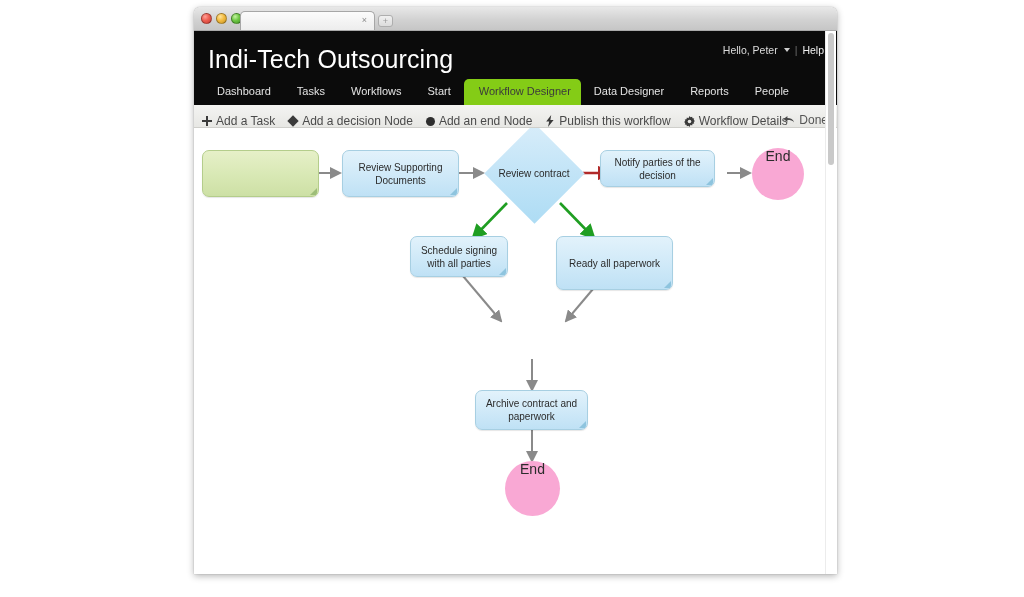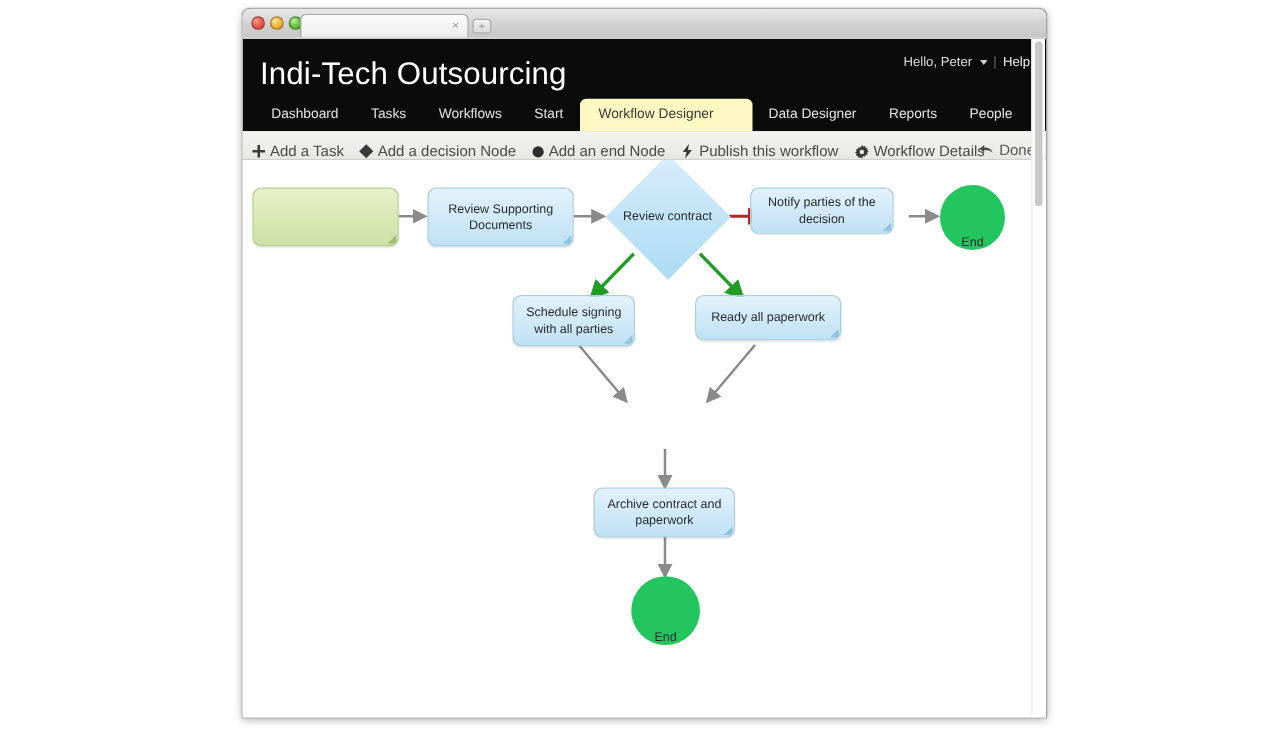--- a/index.html
+++ b/index.html
@@ -148,24 +148,24 @@
     height: 26px;
   }
   .nav-tab {
     font-size: 11px;
     color: #e3e3e3;
     padding: 6px 13px 7px 13px;
     line-height: 13px;
     white-space: nowrap;
   }
   .nav-tab.active {
-    background: #fef9c3;
+    background: #84cc16;
     color: #3b3b3b;
     border-radius: 5px 5px 0 0;
-    padding: 6px 31px 7px 15px;
+    padding: 6px 10px 7px 15px;
   }
 
   
   .toolbar {
     position: relative;
     height: 22px;
     background: linear-gradient(to bottom, #f4f4f2 0%, #e7e7e4 100%);
     border-bottom: 1px solid #cfcfcb;
     display: flex;
     align-items: flex-end;
@@ -279,25 +279,25 @@
   .node-decision .dia-label {
     position: relative;
     z-index: 2;
     width: 74px;
   }
 
   .node-end {
     position: absolute;
     border-radius: 50%;
     display: flex;
-    align-items: flex-end;
+    align-items: flex-start;
     justify-content: center;
-    background: #22c55e;
+    background: #f9a8d4;
     color: #2b2b2b;
-    font-size: 10px;
+    font-size: 14px;
   }
 
   
   .page-scrollbar {
     position: absolute;
     right: 1px;
     top: 0;
     width: 10px;
     bottom: 0;
     background: #ffffff;
@@ -452,21 +452,21 @@
 
           <div class="node-end" style="left:558px; top:20px; width:52px; height:52px;">
             <span>End</span>
           </div>
 
           <div class="node node-task" style="left:216px; top:108px; width:98px; height:41px;">
             <span>Schedule signing with all parties</span>
             <span class="fold"></span>
           </div>
 
-          <div class="node node-task" style="left:362px; top:108px; width:117px; height:36px;">
+          <div class="node node-task" style="left:362px; top:108px; width:117px; height:54px;">
             <span>Ready all paperwork</span>
             <span class="fold"></span>
           </div>
 
 
           <div class="node node-task" style="left:281px; top:262px; width:113px; height:40px;">
             <span>Archive contract and paperwork</span>
             <span class="fold"></span>
           </div>
 

